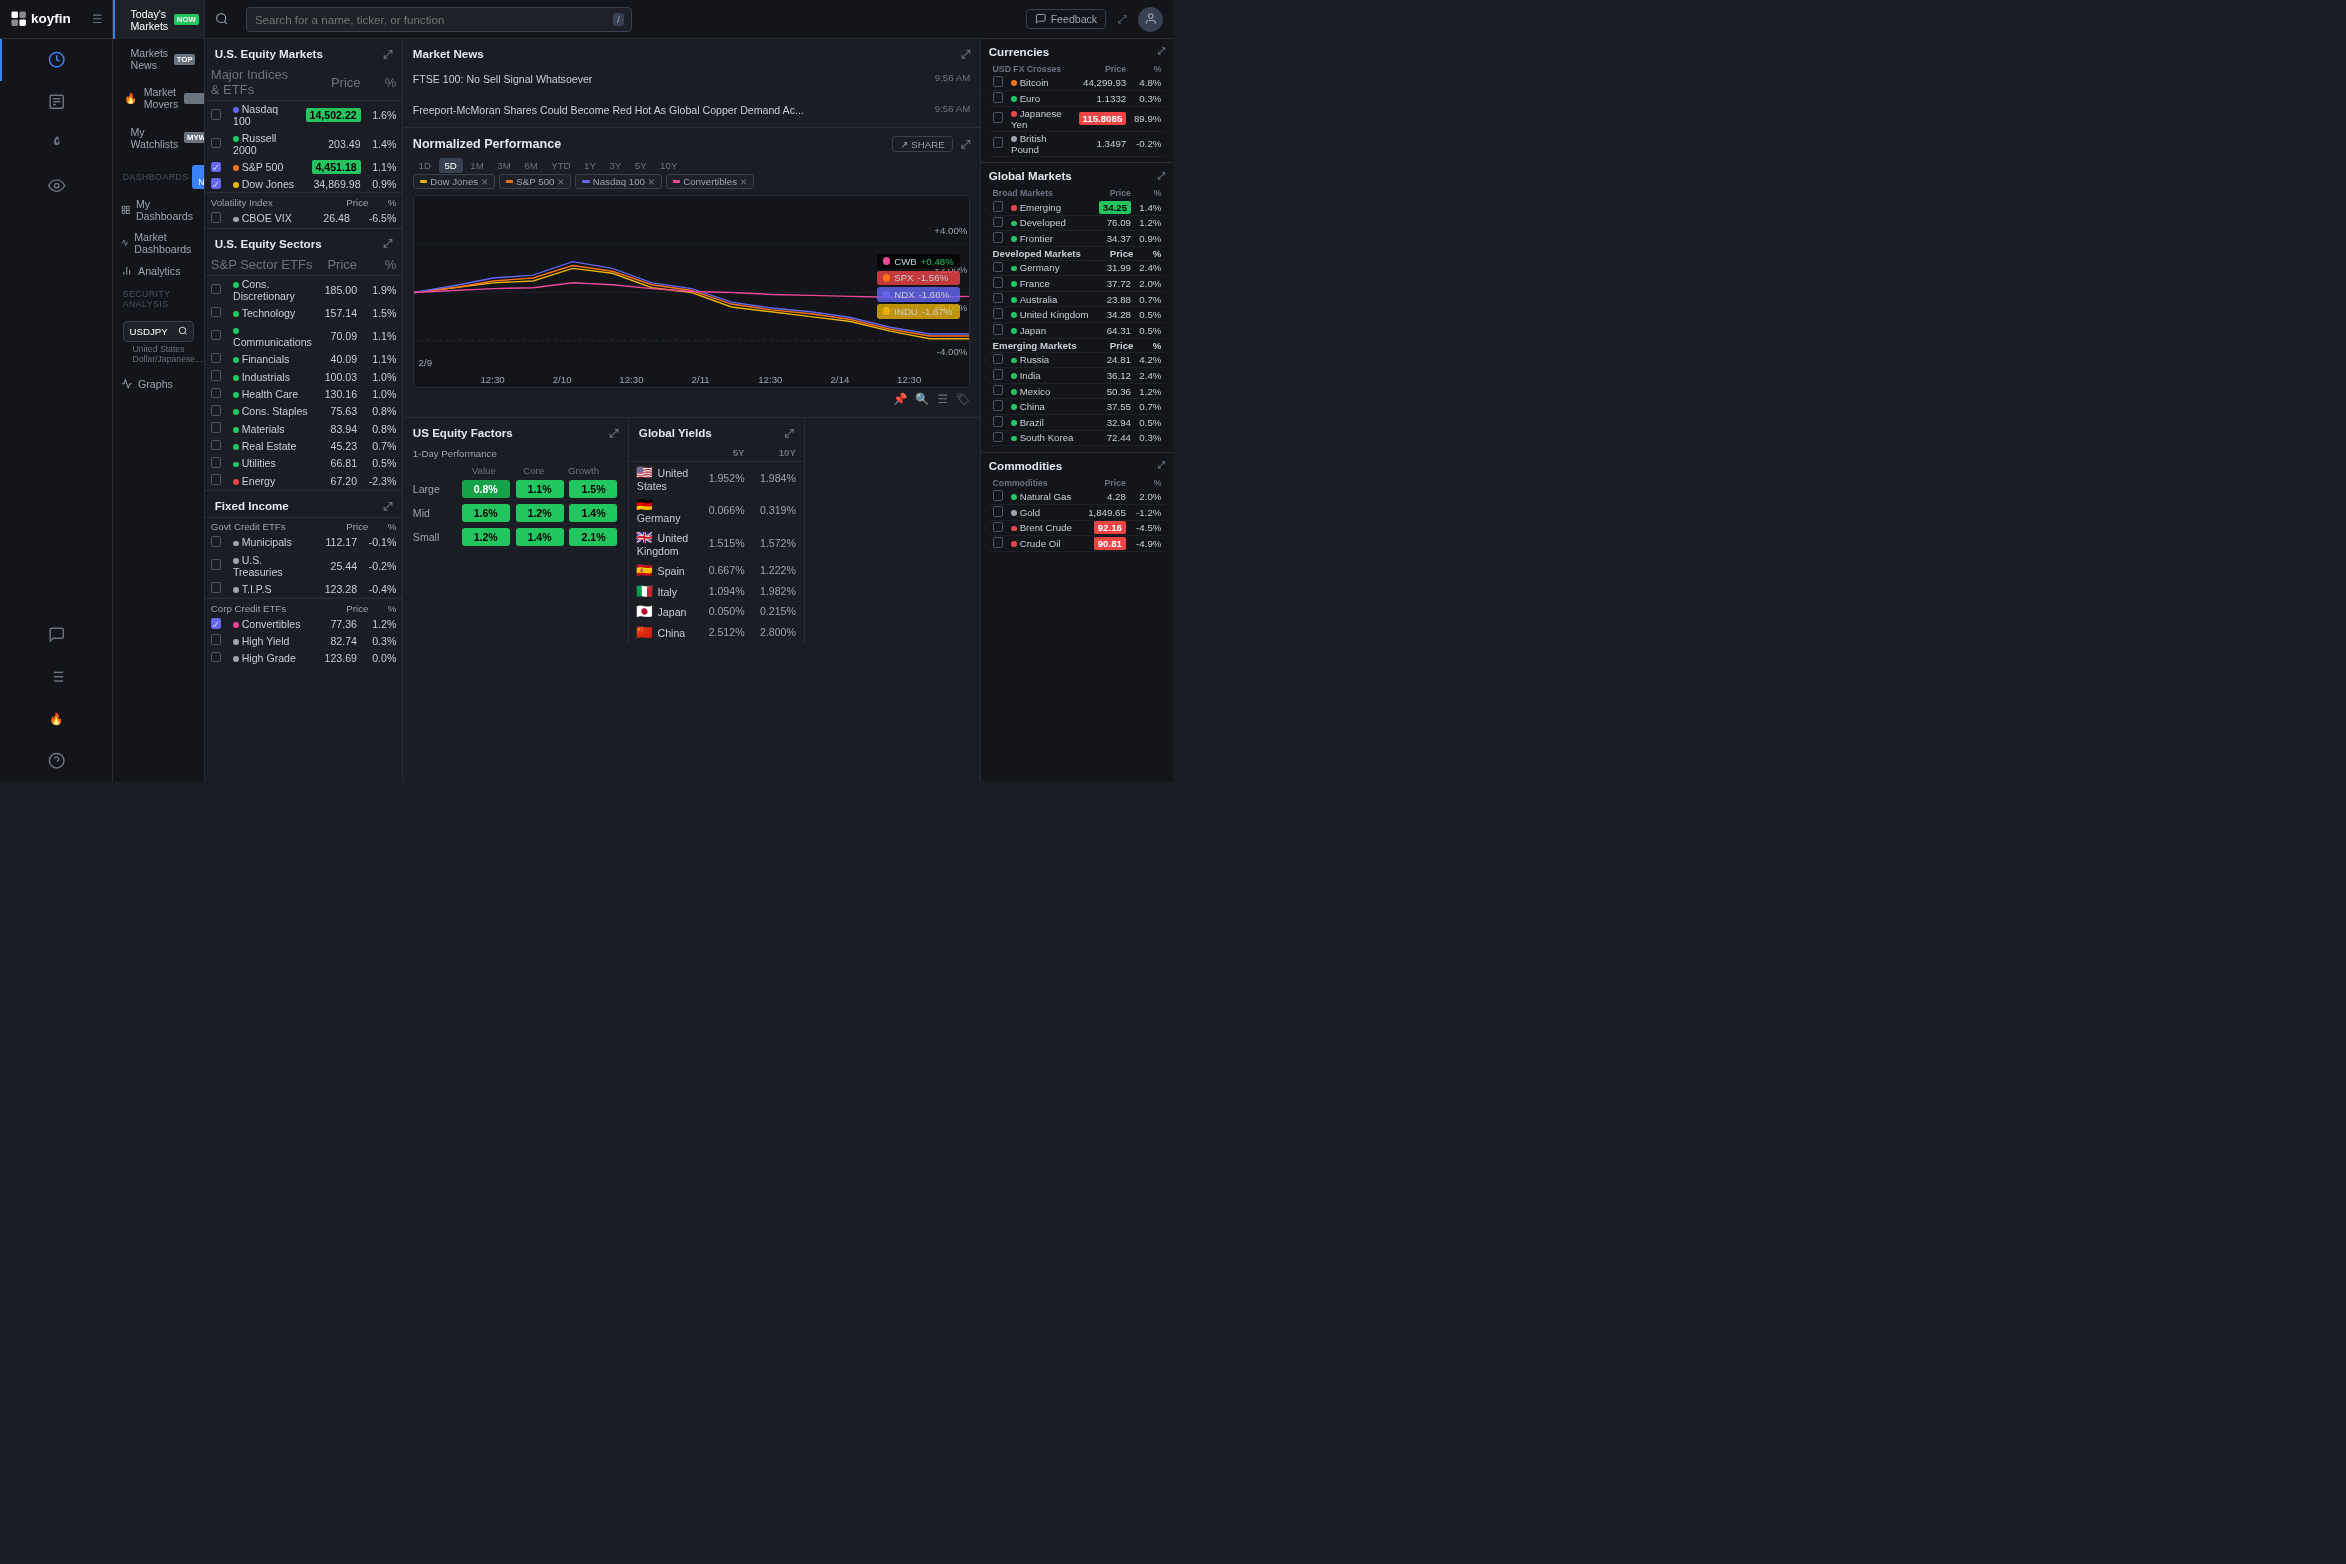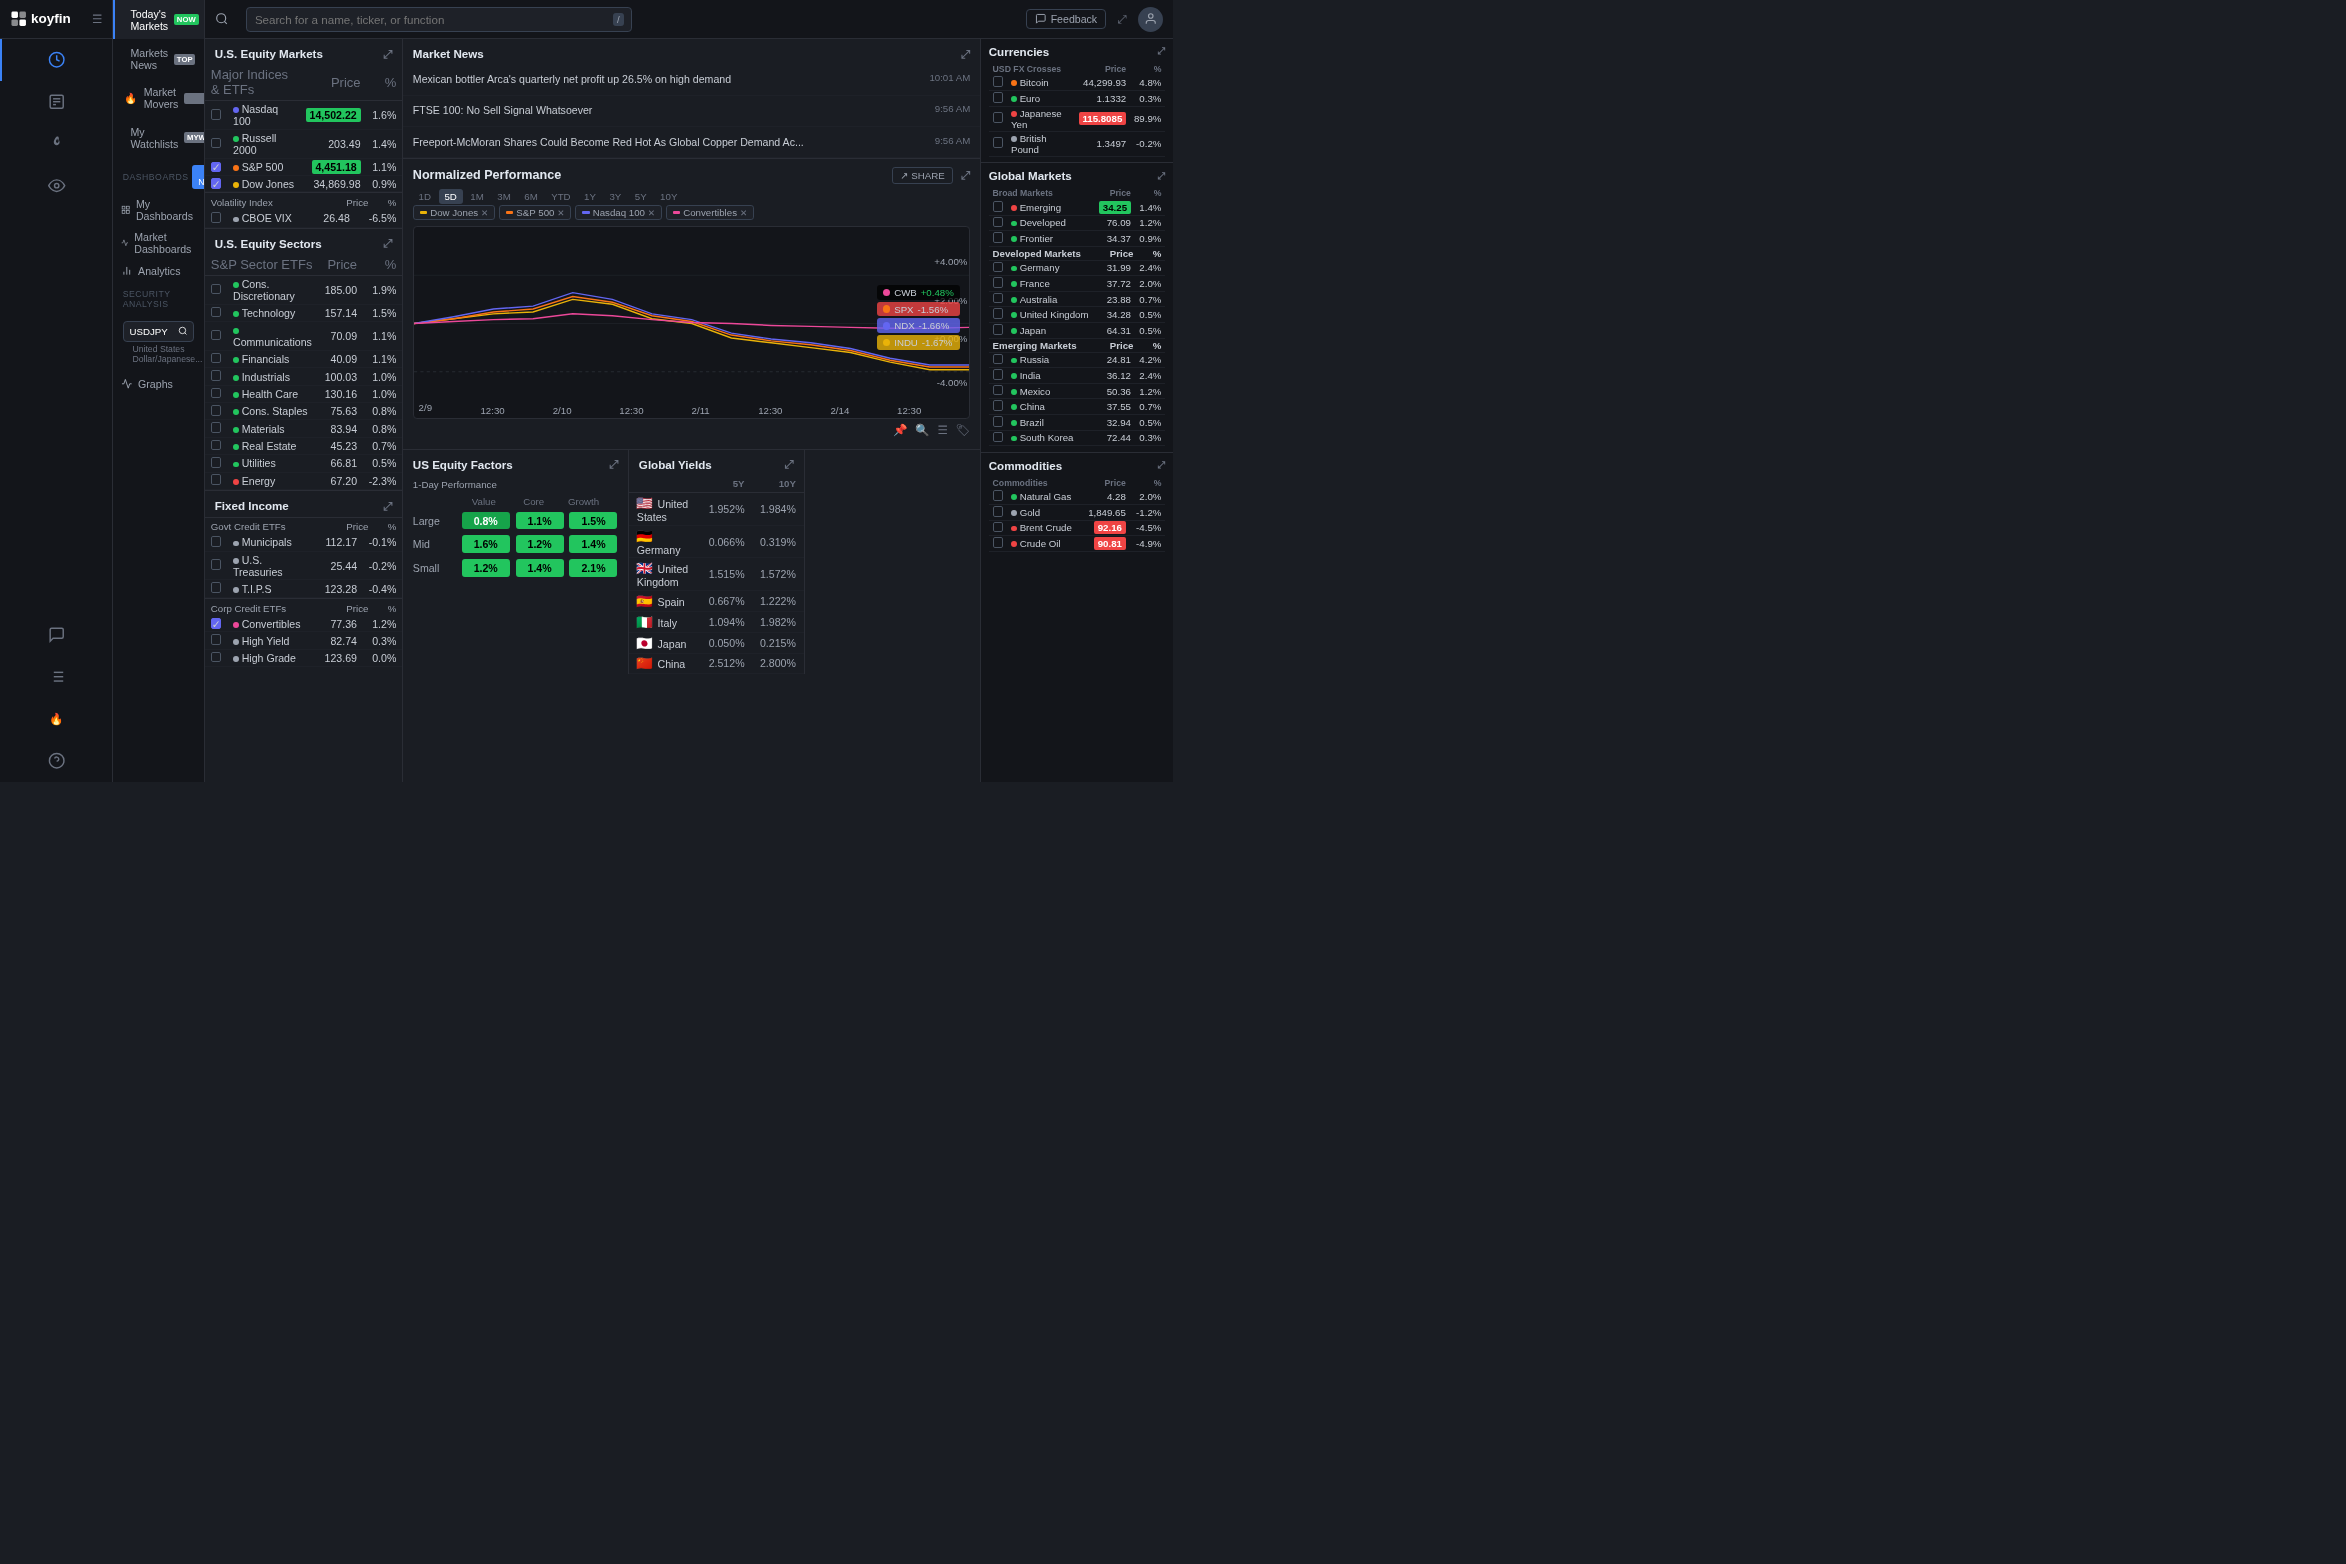--- a/index.html
+++ b/index.html
@@ -512,24 +512,20 @@
 
       <div class="middle-col">
 
         <div>
           <div class="section-header">
             <span>Market News</span>
             <span class="expand-icon">⤢</span>
           </div>
           <div id="news-items">
               <div class="news-item">
-                <span class="news-text">Mexican bottler Arca's quarterly net profit up 26.5% on high demand</span>
-                <span class="news-time">10:01 AM</span>
-              </div>
-              <div class="news-item">
                 <span class="news-text">FTSE 100: No Sell Signal Whatsoever</span>
                 <span class="news-time">9:56 AM</span>
               </div>
               <div class="news-item">
                 <span class="news-text">Freeport-McMoran Shares Could Become Red Hot As Global Copper Demand Ac...</span>
                 <span class="news-time">9:56 AM</span>
               </div>
             </div>
         </div>
 
@@ -593,21 +589,21 @@
               <polyline fill="none" stroke="#6366f1" stroke-width="1.5" points="0,100 50,93 100,85 150,82 200,68 250,75 300,90 350,96 400,110 450,116 500,120 550,126 600,136 650,143 700,143"></polyline>
 
               <polyline fill="none" stroke="#ec4899" stroke-width="1.5" points="0,100 50,98 100,96 150,95 200,90 250,92 300,96 350,99 400,100 450,102 500,103 550,104 600,105 650,105 700,104"></polyline>
             </svg>
             
             <span class="chart-label" style="right:1.9px;top:29px;">+4.00%</span>
             <span class="chart-label" style="right:1.9px;top:68px;">+2.00%</span>
             <span class="chart-label" style="right:1.9px;top:106px;">+0.00%</span>
             <span class="chart-label" style="right:1.9px;top:150px;">-4.00%</span>
             
-            <span class="chart-label" style="left:4.8px;bottom:5px;">2/9</span>
+            <span class="chart-label" style="left:4.8px;bottom:19px;">2/9</span>
             <span class="chart-label" style="left:12%;bottom:1.9px;">12:30</span>
             <span class="chart-label" style="left:25%;bottom:1.9px;">2/10</span>
             <span class="chart-label" style="left:37%;bottom:1.9px;">12:30</span>
             <span class="chart-label" style="left:50%;bottom:1.9px;">2/11</span>
             <span class="chart-label" style="left:62%;bottom:1.9px;">12:30</span>
             <span class="chart-label" style="left:75%;bottom:1.9px;">2/14</span>
             <span class="chart-label" style="left:87%;bottom:1.9px;">12:30</span>
             
             <div class="chart-tooltip">
               <div class="tooltip-item">

